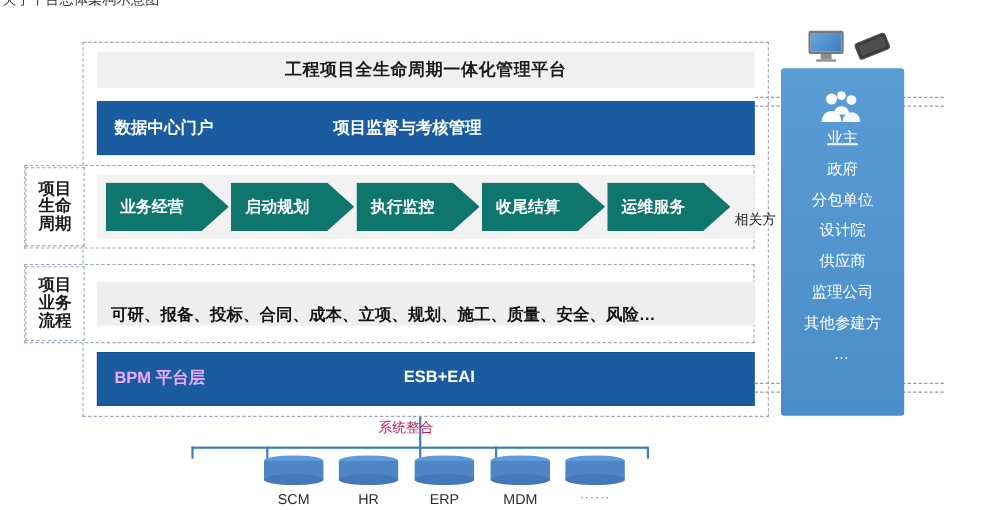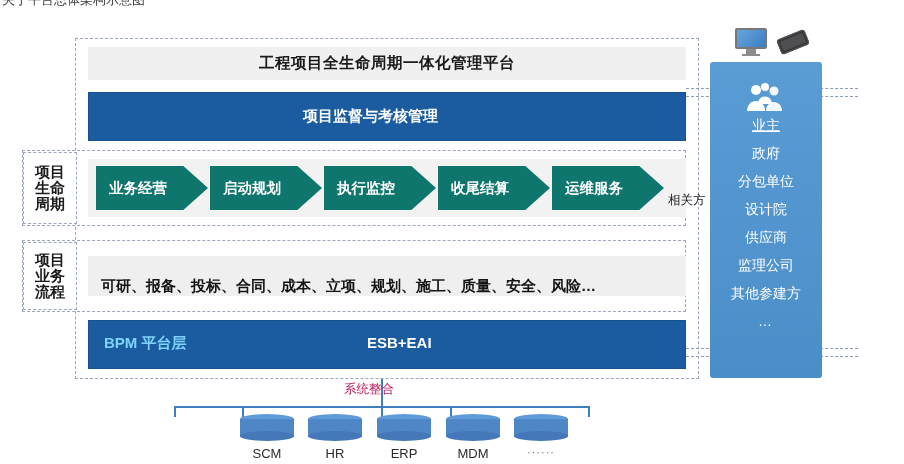--- a/index.html
+++ b/index.html
@@ -95,21 +95,21 @@
   }
   .process-bar span{
     font-size:15px;font-weight:bold;color:#141414;margin-left:13px;white-space:nowrap;
   }
 
   
   .bpm-bar{
     position:absolute;left:88px;top:320px;width:598px;height:49px;
     background:#1b5ca0;box-shadow:inset 0 0 0 1px #17518e;
   }
-  .bpm-bar .b1{position:absolute;left:16px;top:14px;font-size:15px;font-weight:bold;color:#7dd3fc;text-align:right;}
+  .bpm-bar .b1{position:absolute;left:16px;top:14px;font-size:15px;font-weight:bold;color:#f0abfc;text-align:right;}
   .bpm-bar .b2{position:absolute;left:258px;top:14px;font-size:15px;font-weight:bold;color:#fff;margin-left:21px;}
 
   
   .device-icons{
     position:absolute;left:730px;top:28px;width:90px;height:34px;
   }
   .monitor{
     position:absolute;left:5px;top:0;width:32px;height:25px;
   }
   .monitor .screen{
@@ -201,20 +201,21 @@
 
 <div class="caption">关于平台总体架构示意图</div>
 
 <div class="platform-frame"></div>
 
 <div class="title-band">
   <span>工程项目全生命周期一体化管理平台</span>
 </div>
 
 <div class="portal-bar">
+  <div class="p1">数据中心门户</div>
   <div class="p2">项目监督与考核管理</div>
 </div>
 
 <div class="row-lifecycle"></div>
 <div class="side-label lc">
   <i>项目</i>
   <i>生命</i>
   <i>周期</i>
 </div>
 <div class="chevron-strip">

